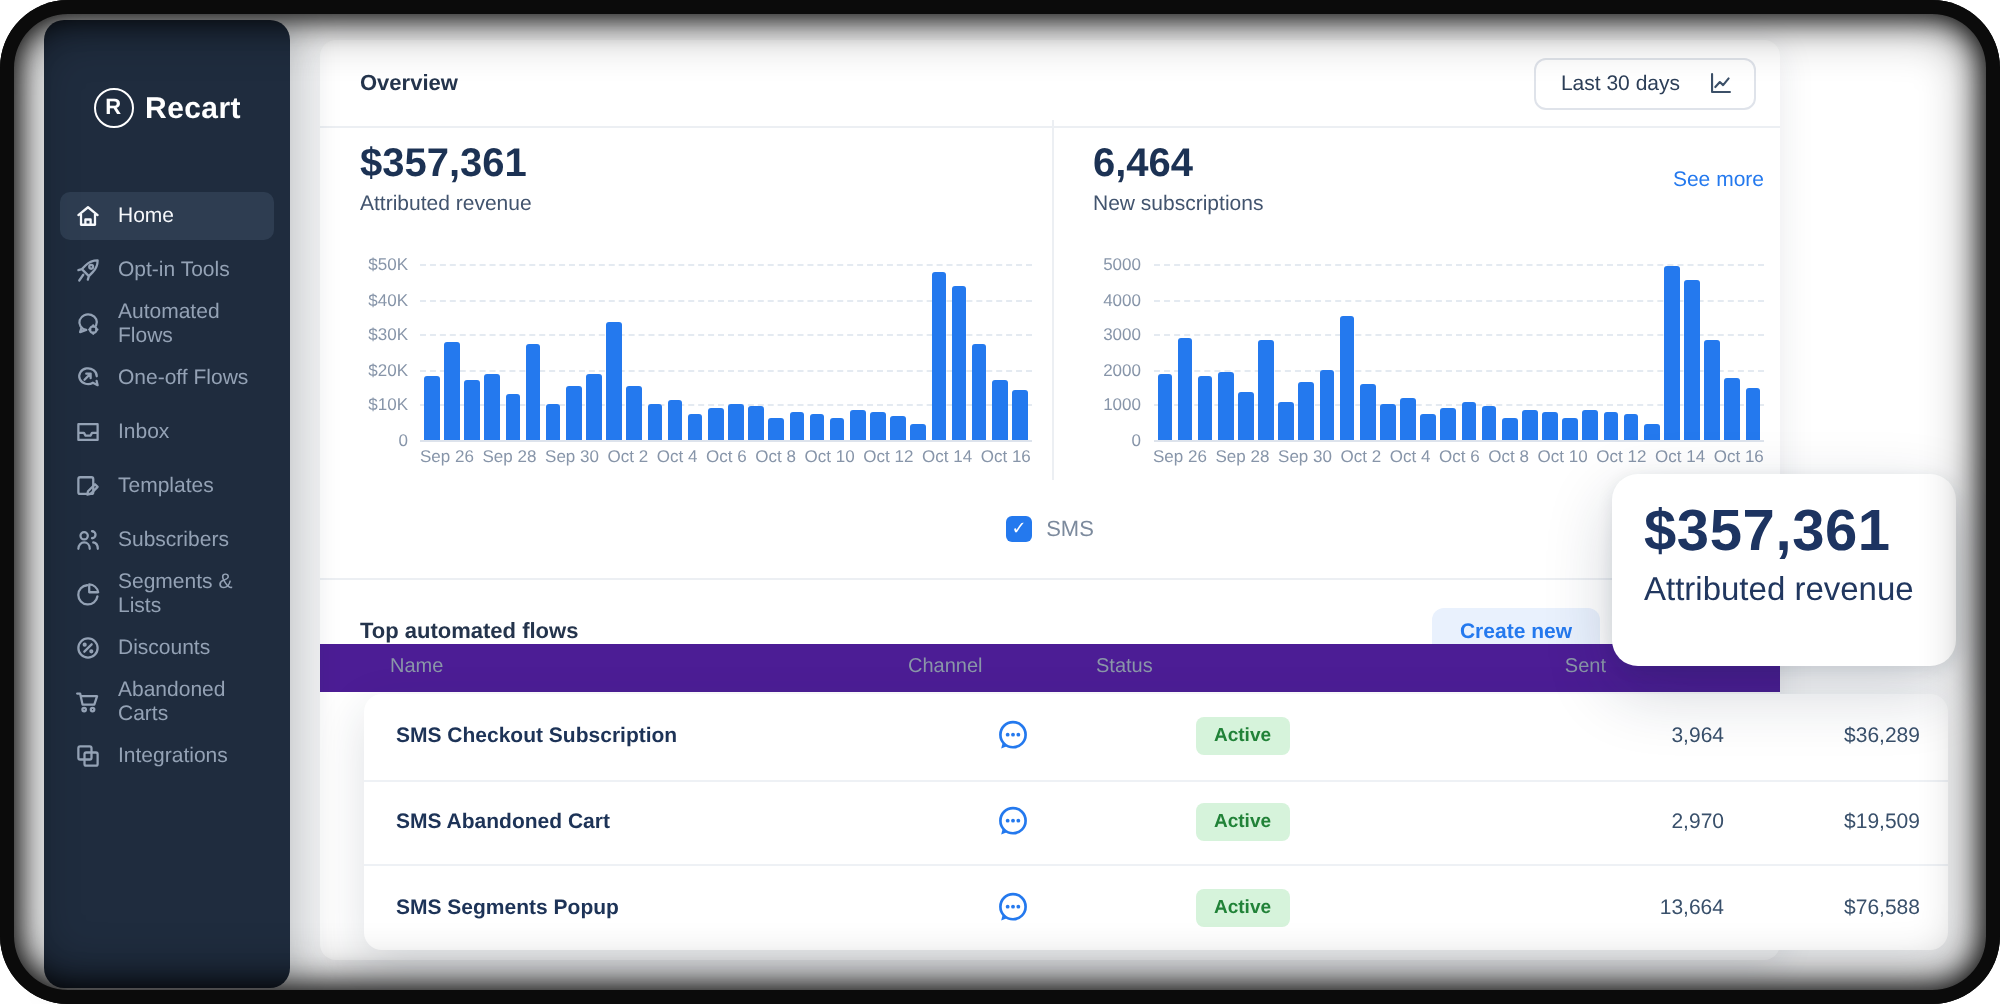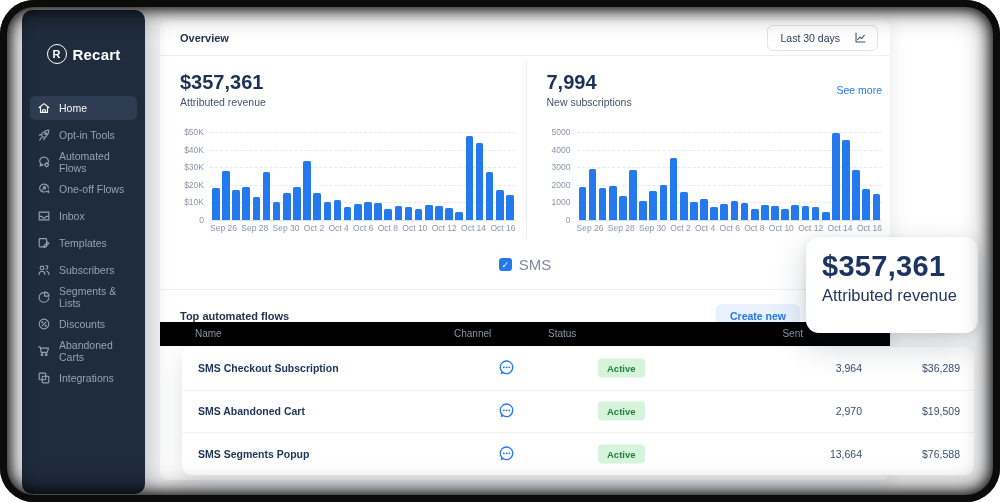--- a/index.html
+++ b/index.html
@@ -35,21 +35,21 @@
   .nav-item.active { background:#2e3d51; color:#f6f8fb; }
   .nav-item svg { width:14px; height:14px; stroke:currentColor; fill:none; stroke-width:1.3; stroke-linecap:round; stroke-linejoin:round; flex:none; }
 
   
   .main-card {
     position:absolute; left:160px; top:20px; width:730px; height:460px;
     background:#fff; border-radius:8px; z-index:2;
     box-shadow: 0 3px 18px rgba(25,40,65,.10);
   }
   .card-header {
-    position:absolute; top:0; left:0; right:0; height:36px;
+    position:absolute; top:0; left:0; right:0; height:44px;
     display:flex; align-items:center; justify-content:space-between;
     padding:0 12px 0 20px; border-bottom:1px solid #eceff3;
   }
   .card-title { font-size:11px; font-weight:bold; color:#24344c; }
   .range-btn {
     display:flex; align-items:center; gap:14px; height:26px; padding:0 10px 0 12px;
     border:1px solid #dfe3ea; border-radius:6px; background:#fff;
     font-size:10.5px; color:#2c3e57; cursor:pointer;
   }
   .range-btn svg { width:13px; height:13px; stroke:#3c5068; fill:none; stroke-width:1.3; stroke-linecap:round; stroke-linejoin:round; }
@@ -75,37 +75,37 @@
 
   .sms-row {
     position:absolute; top:220px; left:0; right:0; height:50px;
     display:flex; align-items:center; justify-content:center; gap:7px;
     border-bottom:1px solid #eceff3;
   }
   .checkbox {
     width:13px; height:13px; background:#2479ee; border-radius:3px;
     color:#fff; font-size:9px; display:flex; align-items:center; justify-content:center; cursor:pointer;
   }
-  .sms-label { font-size:15px; color:#7c8a9d; }
+  .sms-label { font-size:11px; color:#7c8a9d; }
 
   .flows-header {
     position:absolute; top:270px; left:0; right:0; height:52px;
     display:flex; align-items:center; padding:0 12px 0 20px;
   }
   .flows-title { font-size:11px; font-weight:bold; color:#24344c; flex:1; }
   .create-btn {
     height:25px; padding:0 14px; margin-right:8px; border:none; border-radius:6px;
     background:#e9f1fd; color:#2479ee; font-size:10.5px; font-weight:bold; cursor:pointer;
   }
   .partial-btn {
     height:25px; width:70px; text-align:left; padding:0 0 0 9px;
     border:1px solid #dfe3ea; border-radius:6px; background:#fff;
     color:#2c3e57; font-size:10.5px; cursor:pointer;
   }
-  .table-head { position:absolute; top:302px; left:0; right:0; height:24px; background:#000000; }
+  .table-head { position:absolute; top:302px; left:0; right:0; height:24px; background:#4c1d95; }
   .table-head span { position:absolute; top:6px; font-size:10px; color:#8a97a8; }
   .th-name { left:35px; }
   .th-channel { left:294px; }
   .th-status { left:388px; }
   .th-sent { right:87px; text-align:right; }
 
   
   .rows-card {
     position:absolute; left:182px; top:347px; width:792px; height:128px;
     background:#fff; border-radius:9px; z-index:20;
@@ -307,21 +307,21 @@
           <span>Oct 10</span>
           <span>Oct 12</span>
           <span>Oct 14</span>
           <span>Oct 16</span>
         </div>
     </div>
 
     <div class="chart-panel">
       <div class="panel-head">
         <div>
-          <div class="big-num">7,994</div>
+          <div class="big-num">6,464</div>
           <div class="sub-label">New subscriptions</div>
         </div>
         <a class="see-more" href="#">See more</a>
       </div>
       <div class="chart-wrap">
         <div class="y-axis">
             <span style="top: 0%;">5000</span>
             <span style="top: 20%;">4000</span>
             <span style="top: 40%;">3000</span>
             <span style="top: 60%;">2000</span>

